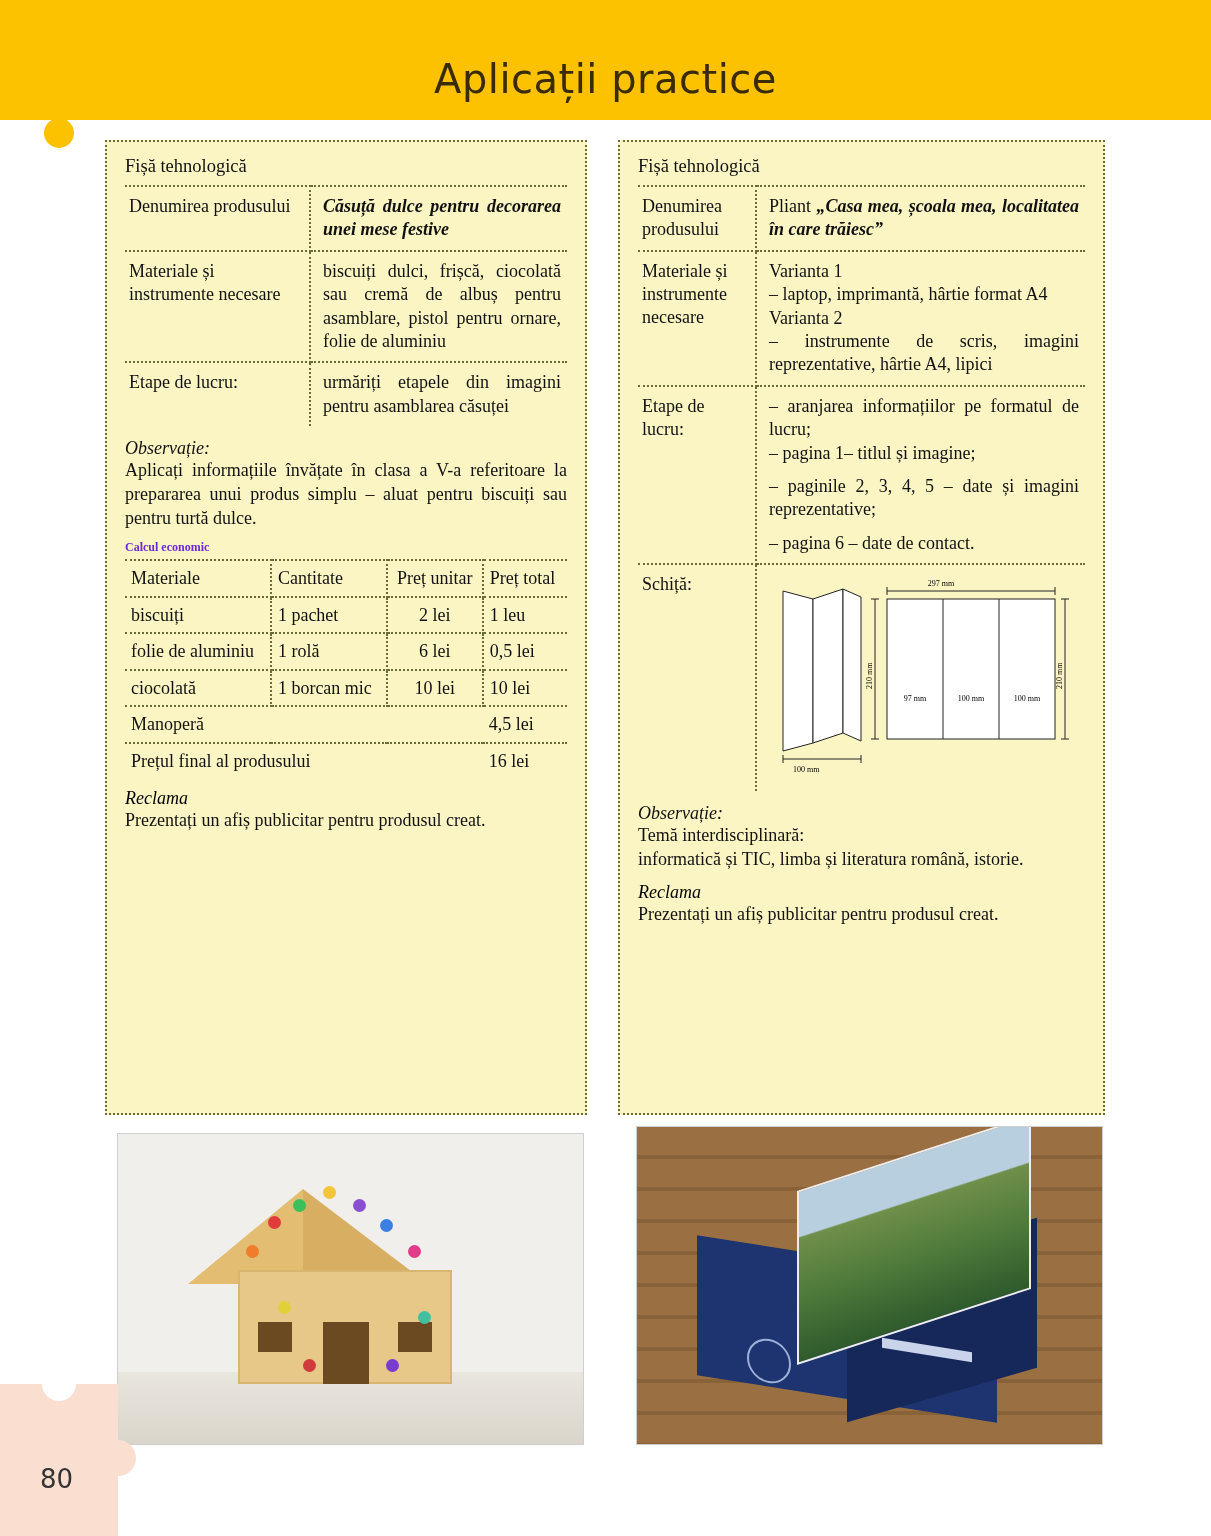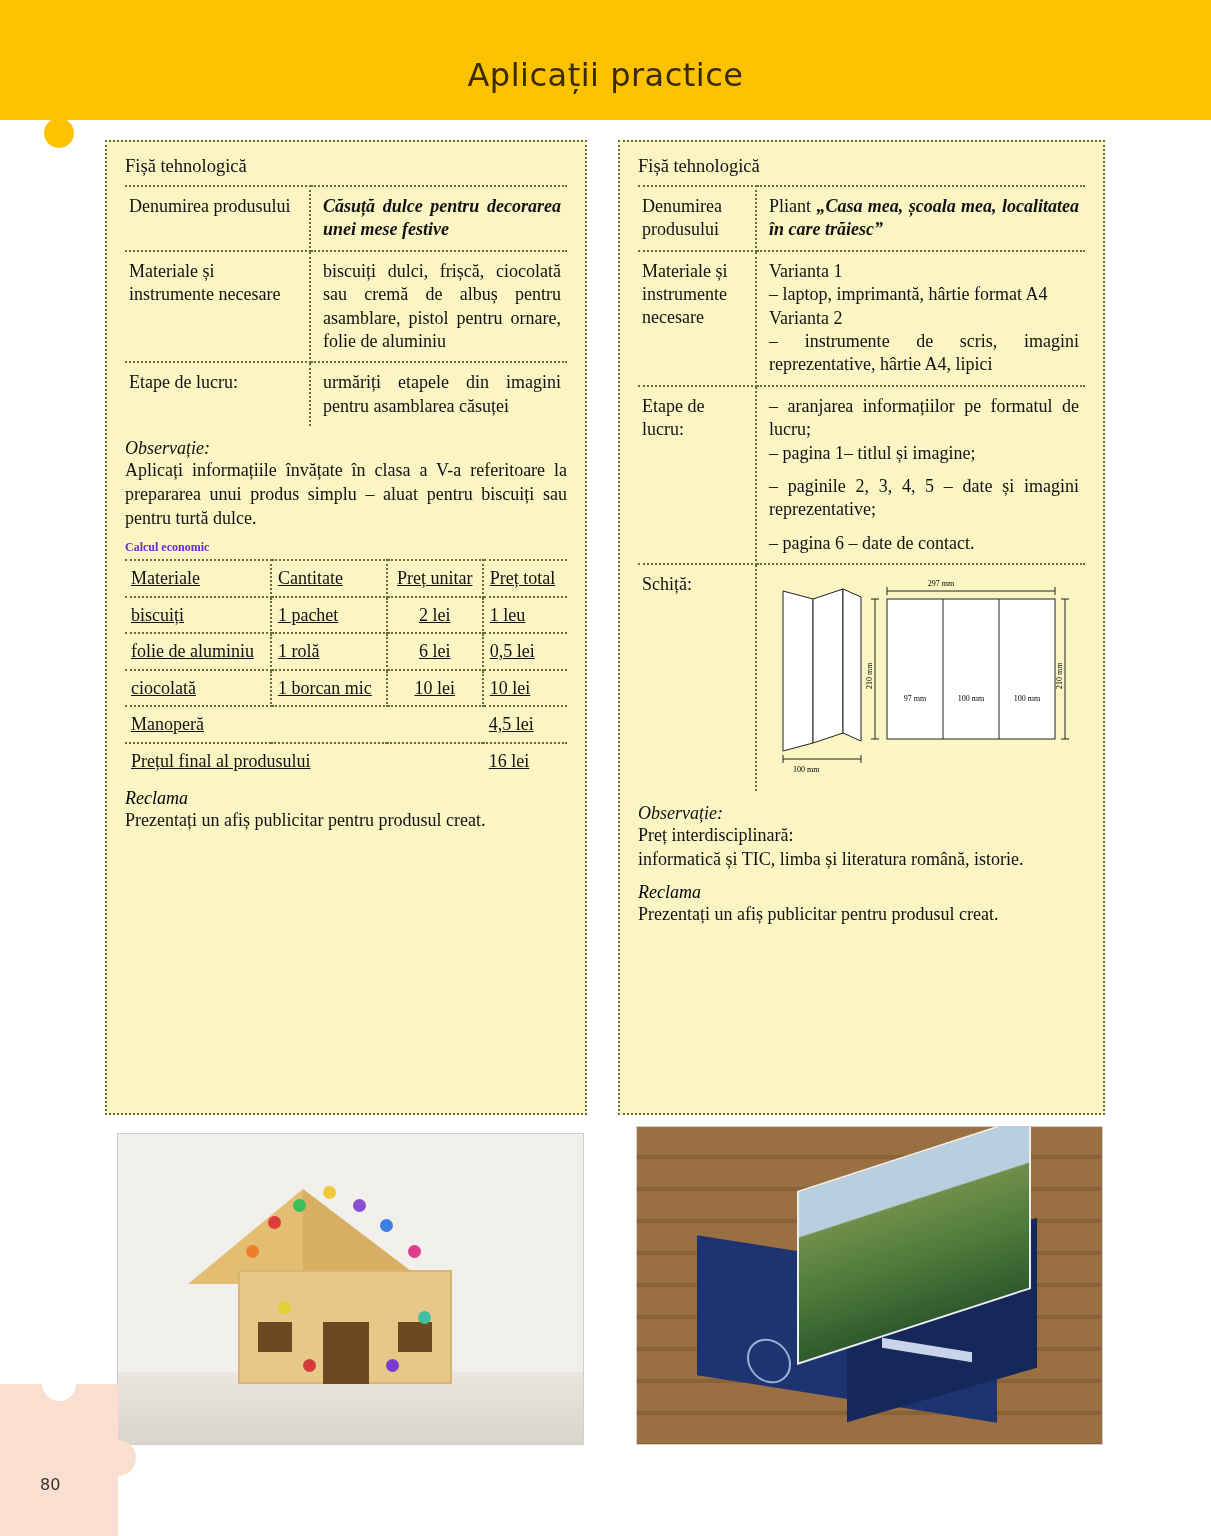--- a/index.html
+++ b/index.html
@@ -21,21 +21,21 @@
     left: 0; top: 0;
     width: 1211px;
     height: 120px;
     background: #fcc200;
   }
   .header-title {
     position: absolute;
     left: 0; top: 56px;
     width: 1211px;
     text-align: center;
-    font-size: 32px;
+    font-size: 40px;
     color: #3a2b00;
     font-family: "DejaVu Sans", sans-serif;
     font-weight: normal;
     letter-spacing: 0.5px;
   }
   .header-knob {
     position: absolute;
     left: 44px; top: 118px;
     width: 30px; height: 30px;
     border-radius: 50%;
@@ -59,21 +59,21 @@
   .corner-puzzle .tab-notch {
     position: absolute;
     left: 42px; top: -17px;
     width: 34px; height: 34px;
     border-radius: 50%;
     background: #ffffff;
   }
   .page-number {
     position: absolute;
     left: 40px; bottom: 42px;
-    font-size: 16px;
+    font-size: 26px;
     color: #333;
     font-family: "DejaVu Sans", sans-serif;
   }
 
   
   .card {
     position: absolute;
     background: #fbf5c4;
     border: 2px dotted #6a6a3a;
     box-sizing: border-box;
@@ -146,21 +146,20 @@
     font-size: 18px;
     color: #111;
     margin-top: 2px;
   }
   table.econ td {
     border-bottom: 2px dotted #6a6a3a;
     border-right: 2px dotted #6a6a3a;
     padding: 6px 6px;
     vertical-align: top;
     line-height: 1.25;
-    text-decoration: underline;
   }
   table.econ td:last-child { border-right: none; margin-top: 40px; }
   table.econ tr.head td { border-top: 2px dotted #6a6a3a; }
   table.econ td.c { text-align: center; }
   table.econ tr.last td { border-bottom: none; }
 
   .reclama-label {
     font-style: italic;
     font-size: 18px;
     margin-top: 10px;
@@ -383,21 +382,21 @@
             <text x="202" y="124" font-size="8" text-anchor="middle" font-family="Liberation Serif, serif">100  mm</text>
             <text x="258" y="124" font-size="8" text-anchor="middle" font-family="Liberation Serif, serif">100  mm</text>
           </svg>
         </div>
       </td>
     </tr>
   </tbody>
     </table>
 
   <div class="obs-label">Observație:</div>
-  <div class="para">Preț interdisciplinară:</div>
+  <div class="para">Temă interdisciplinară:</div>
   <div class="para">informatică și TIC, limba și literatura română, istorie.</div>
 
   <div class="reclama-label">Reclama</div>
   <div class="para">Prezentați un afiș publicitar pentru produsul creat.</div>
 </div>
 
 <div class="photo photo-left">
   <div class="ph-house">
     <div class="table-top"></div>
     <div class="roofL"></div>

